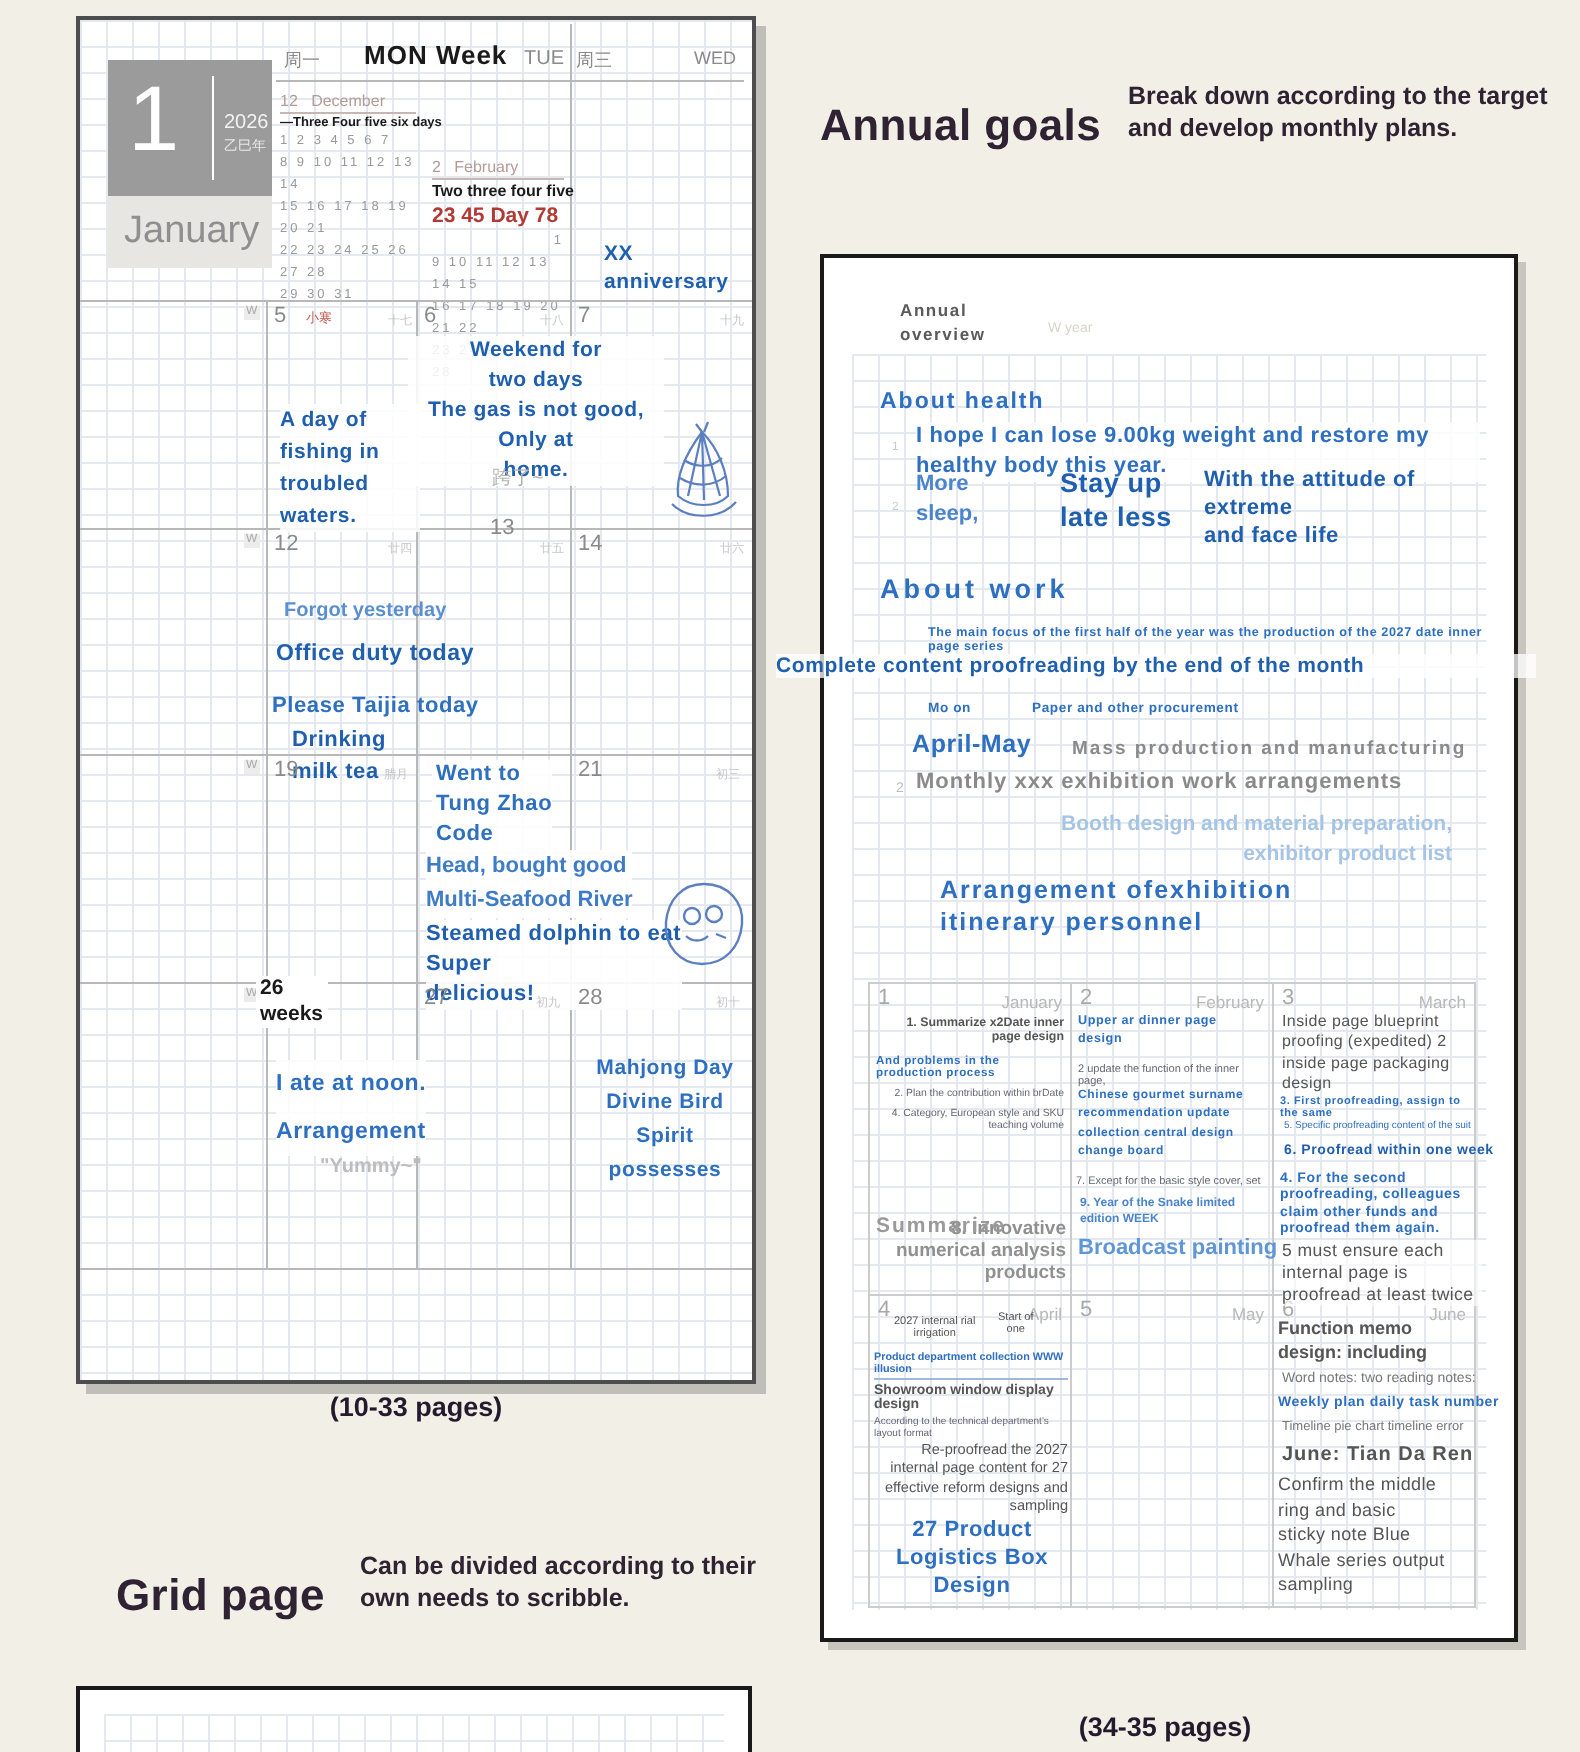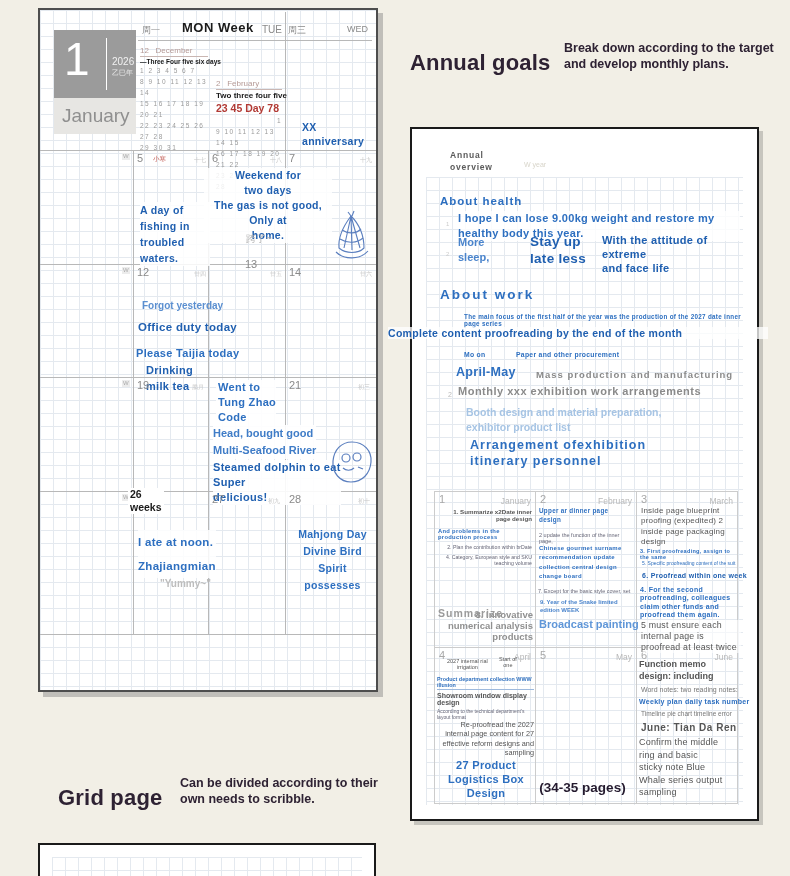--- a/index.html
+++ b/index.html
@@ -6,21 +6,21 @@
   body{font-family:"Liberation Sans", sans-serif; background:#f2efe6;}
   #page{position:relative; width:790px; height:876px; background:#f2efe6; overflow:hidden;}
   .abs{position:absolute;}
   .pre{white-space:pre-line;}
   .card{position:absolute; background:#fff;}
   .gridbg{background-image:linear-gradient(#e4e9ef 1px, transparent 1px),linear-gradient(90deg,#e4e9ef 1px, transparent 1px); background-size:13px 13px;}
   .hand-blue{color:#2d6fc0; font-weight:bold; letter-spacing:.3px;}
   .hand-dkblue{color:#1f5fb0; font-weight:bold; letter-spacing:.3px;}
   .hand-mdblue{color:#4a84cc; font-weight:bold;}
   .hand-ltblue{color:#5f96d8; font-weight:bold;}
-  .hand-pblue{color:#a6c4e4; font-weight:bold;}
+  .hand-pblue{color:#a6c4e4; font-weight:bold;text-align:right;}
   .hand-black{color:#1a1a1a; font-weight:bold;}
   .hand-red{color:#b23a35; font-weight:bold;}
   .gray{color:#8a8a8a;}
   .vline{position:absolute; width:1px; background:#b8b8b8;}
   .hline{position:absolute; height:1px; background:#b8b8b8;}
   .datecell-num{font-size:11px; color:#8a8a8a;}
   .lunar{font-size:6px; color:#c6c6c6;}
   .wbadge{position:absolute; font-size:6px; color:#aaa; background:#ececec; padding:0 1px; line-height:7px;}
   .mrows{font-size:6.5px; line-height:11px; color:#9a9a9a; letter-spacing:1.5px;}
   .mcell{position:absolute; box-sizing:border-box; border-left:1px solid #cccccc; border-top:1px solid #cccccc;}
@@ -168,28 +168,29 @@
     </svg>
 
     <div class="abs pre hand-black" style="left:88px; top:478px; font-size:10.5px; line-height:13px; background:#fff; padding:0 2px;">26
 weeks</div>
     <span class="abs datecell-num" style="left:172px; top:483px;">27</span>
     <span class="abs lunar" style="left:228px; top:487px;">初九</span>
     <span class="abs datecell-num" style="left:249px; top:483px;">28</span>
     <span class="abs lunar" style="left:318px; top:487px;">初十</span>
 
     <div class="abs pre hand-blue" style="left:98px; top:520px; font-size:11.5px; line-height:24px; background:rgba(255,255,255,.85);">I ate at noon.
-Zhajiangmian</div>
+Arrangement</div>
     <span class="abs" style="left:120px; top:568px; font-size:10px; color:#bdbdbd; font-weight:bold;">"Yummy~"</span>
     <div class="abs pre hand-blue" style="left:250px; top:516px; width:85px; font-size:10.5px; line-height:17px; text-align:center;">Mahjong Day
 Divine Bird
 Spirit
 possesses</div>
   </div>
 
+  <div class="abs cap" style="left:38px; top:696px; width:340px;">(10-33 pages)</div>
 
   <div class="abs h1" style="left:410px; top:50px;">Annual goals</div>
   <div class="abs sub" style="left:564px; top:40px; width:222px;">Break down according to the target and develop monthly plans.</div>
 
   <div class="card" style="left:410px; top:115px; width:345px; height:690px; border:2.5px solid #1a1a1a; box-shadow:4px 4px 0 rgba(100,100,100,.3); overflow:visible;margin-top:12px;">
 
     <div class="abs pre" style="left:38px; top:20px; font-size:8.5px; font-weight:bold; color:#5a5a5a; letter-spacing:.8px; line-height:12px;">Annual
 overview</div>
     <span class="abs" style="left:112px; top:32px; font-size:7px; color:#d8d5ca;">W year</span>
 
@@ -288,21 +289,21 @@
 ring and basic
 sticky note Blue
 Whale series output
 sampling</div>
       </div>
     </div>
 
     <span class="abs" style="left:26px; top:478px; font-size:10.5px; font-weight:bold; color:#9a9a9a; letter-spacing:1px; z-index:2;">Summarize</span>
   </div>
 
-  <div class="abs cap" style="left:410px; top:780px; width:345px;">(34-35 pages)</div>
+  <div class="abs cap" style="left:410px; top:856px; width:345px;">(34-35 pages)</div>
 
   <div class="abs h1" style="left:58px; top:785px;">Grid page</div>
   <div class="abs sub" style="left:180px; top:775px; width:215px;">Can be divided according to their own needs to scribble.</div>
 
   <div class="card" style="left:38px; top:843px; width:334px; height:40px; border:2.5px solid #1a1a1a; border-bottom:none;">
     <div class="abs gridbg" style="left:12px; top:12px; right:12px; height:28px;"></div>
   </div>
 
 </div>
 

